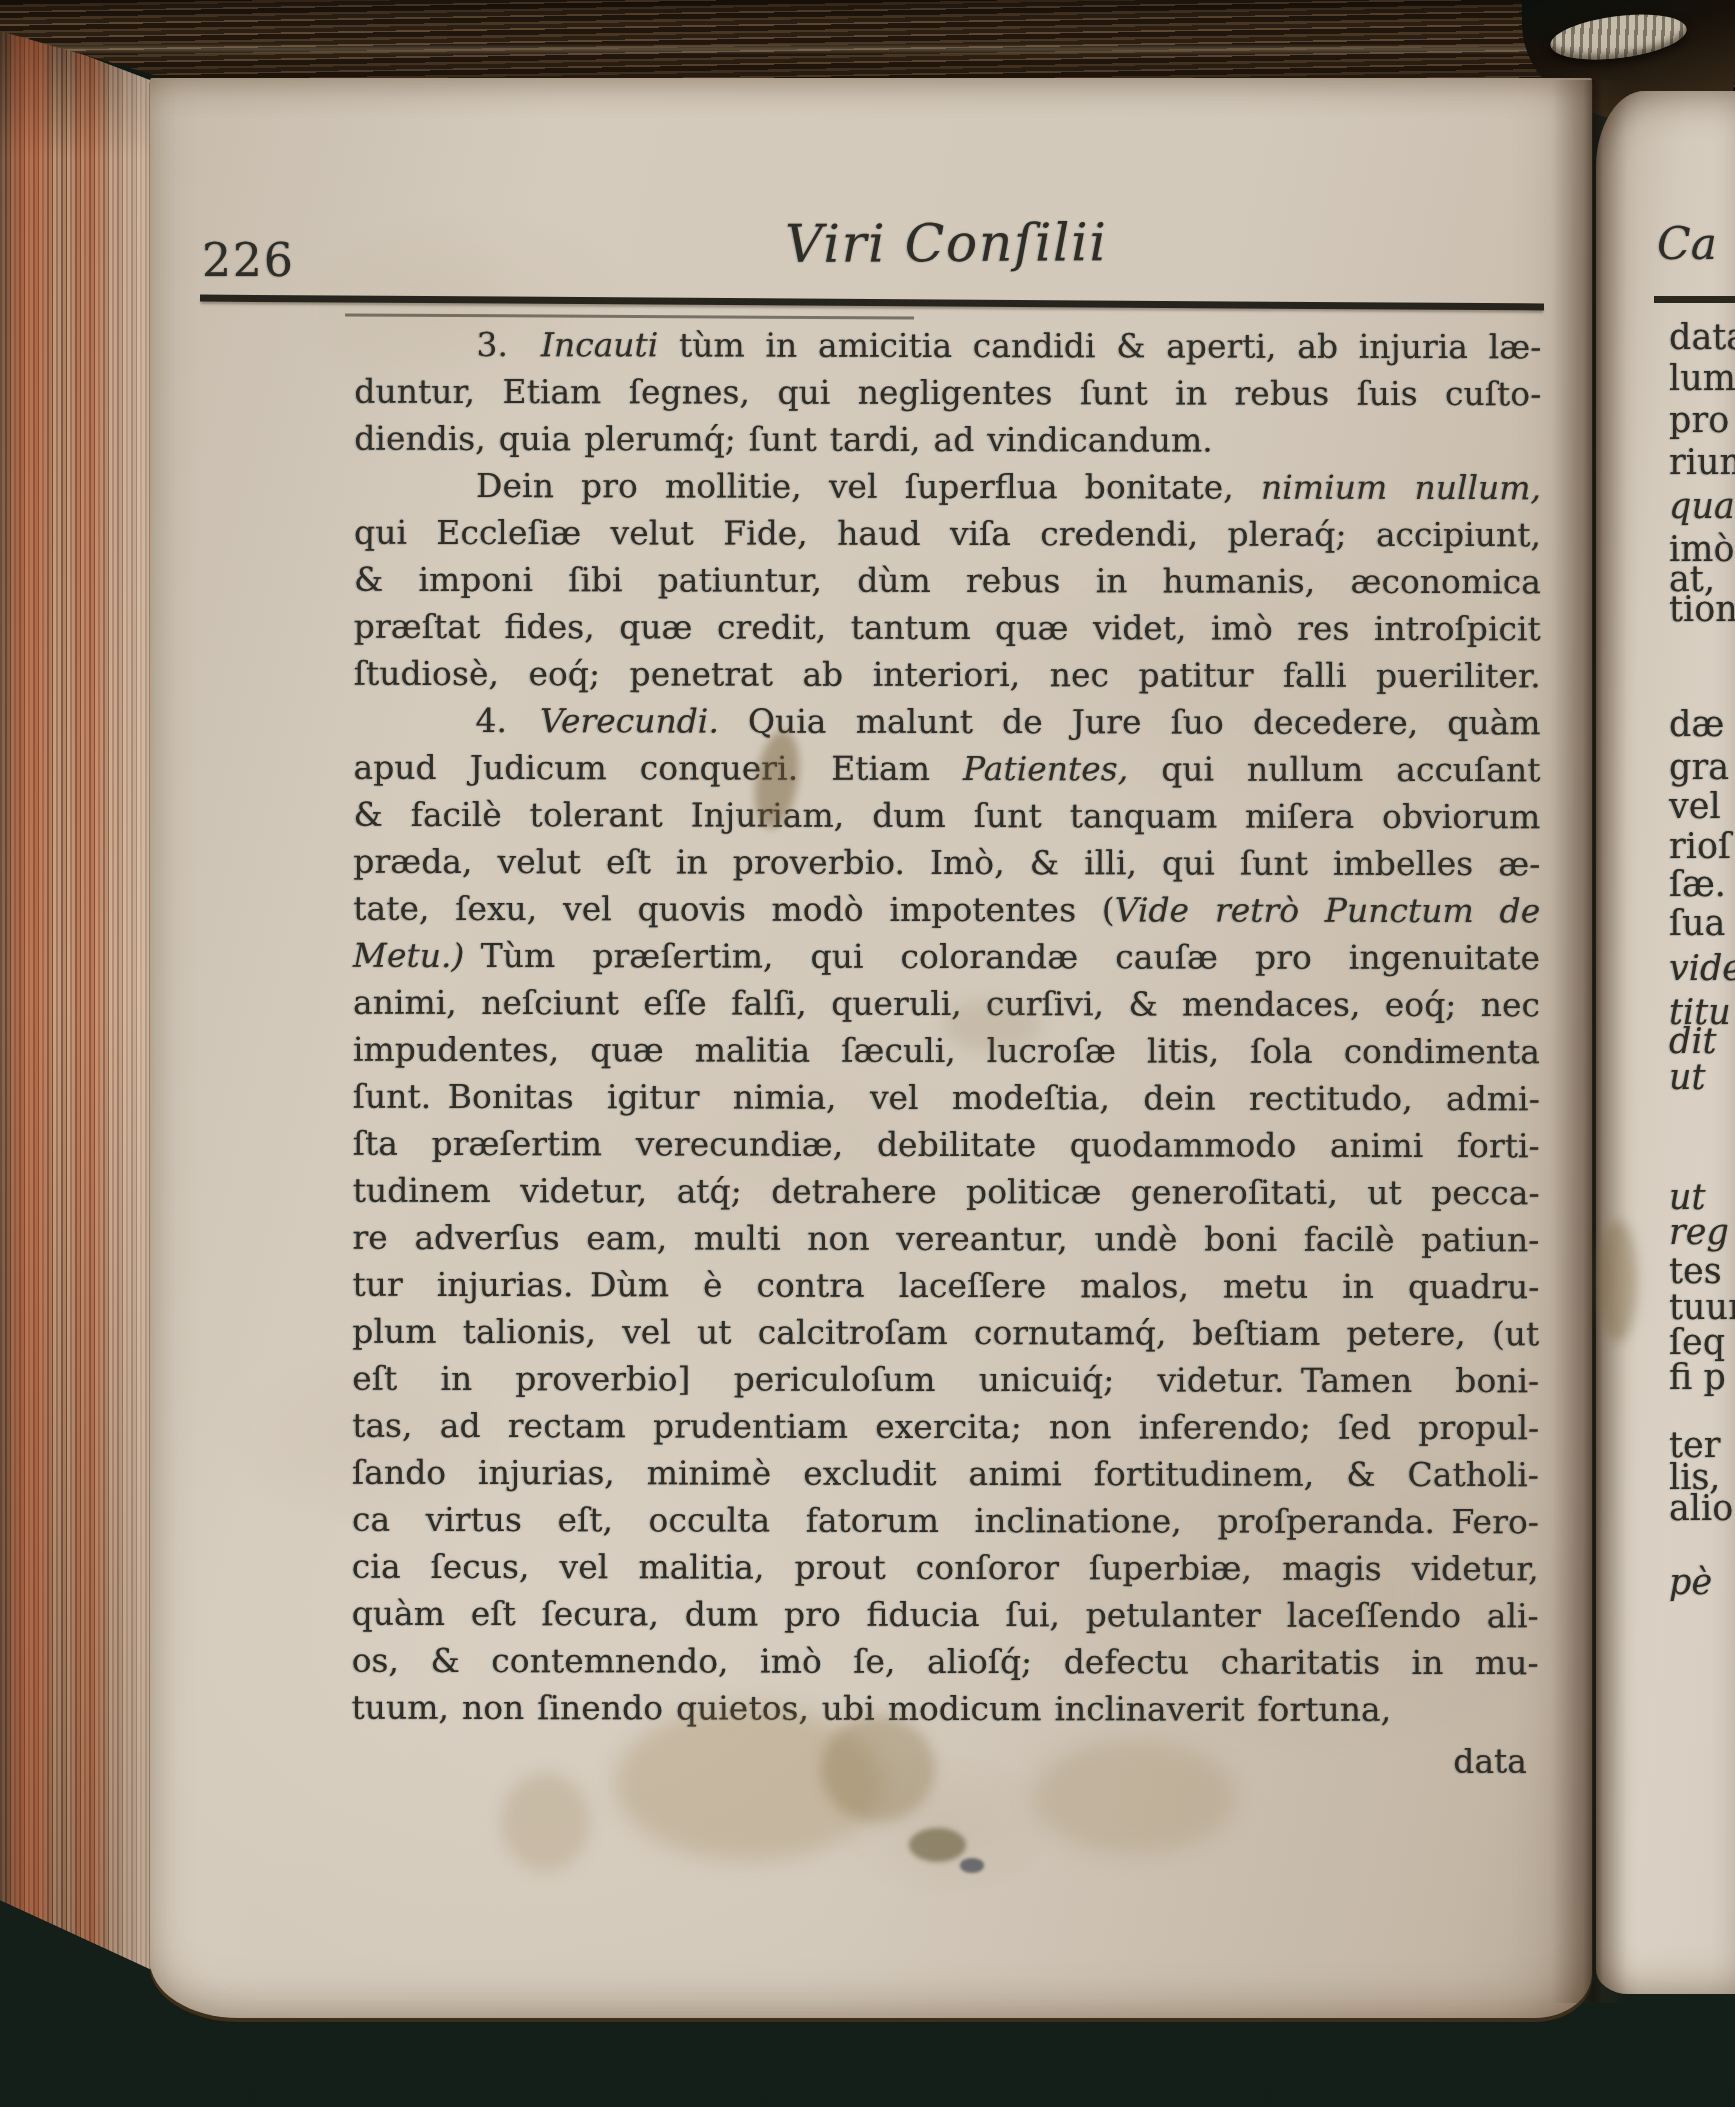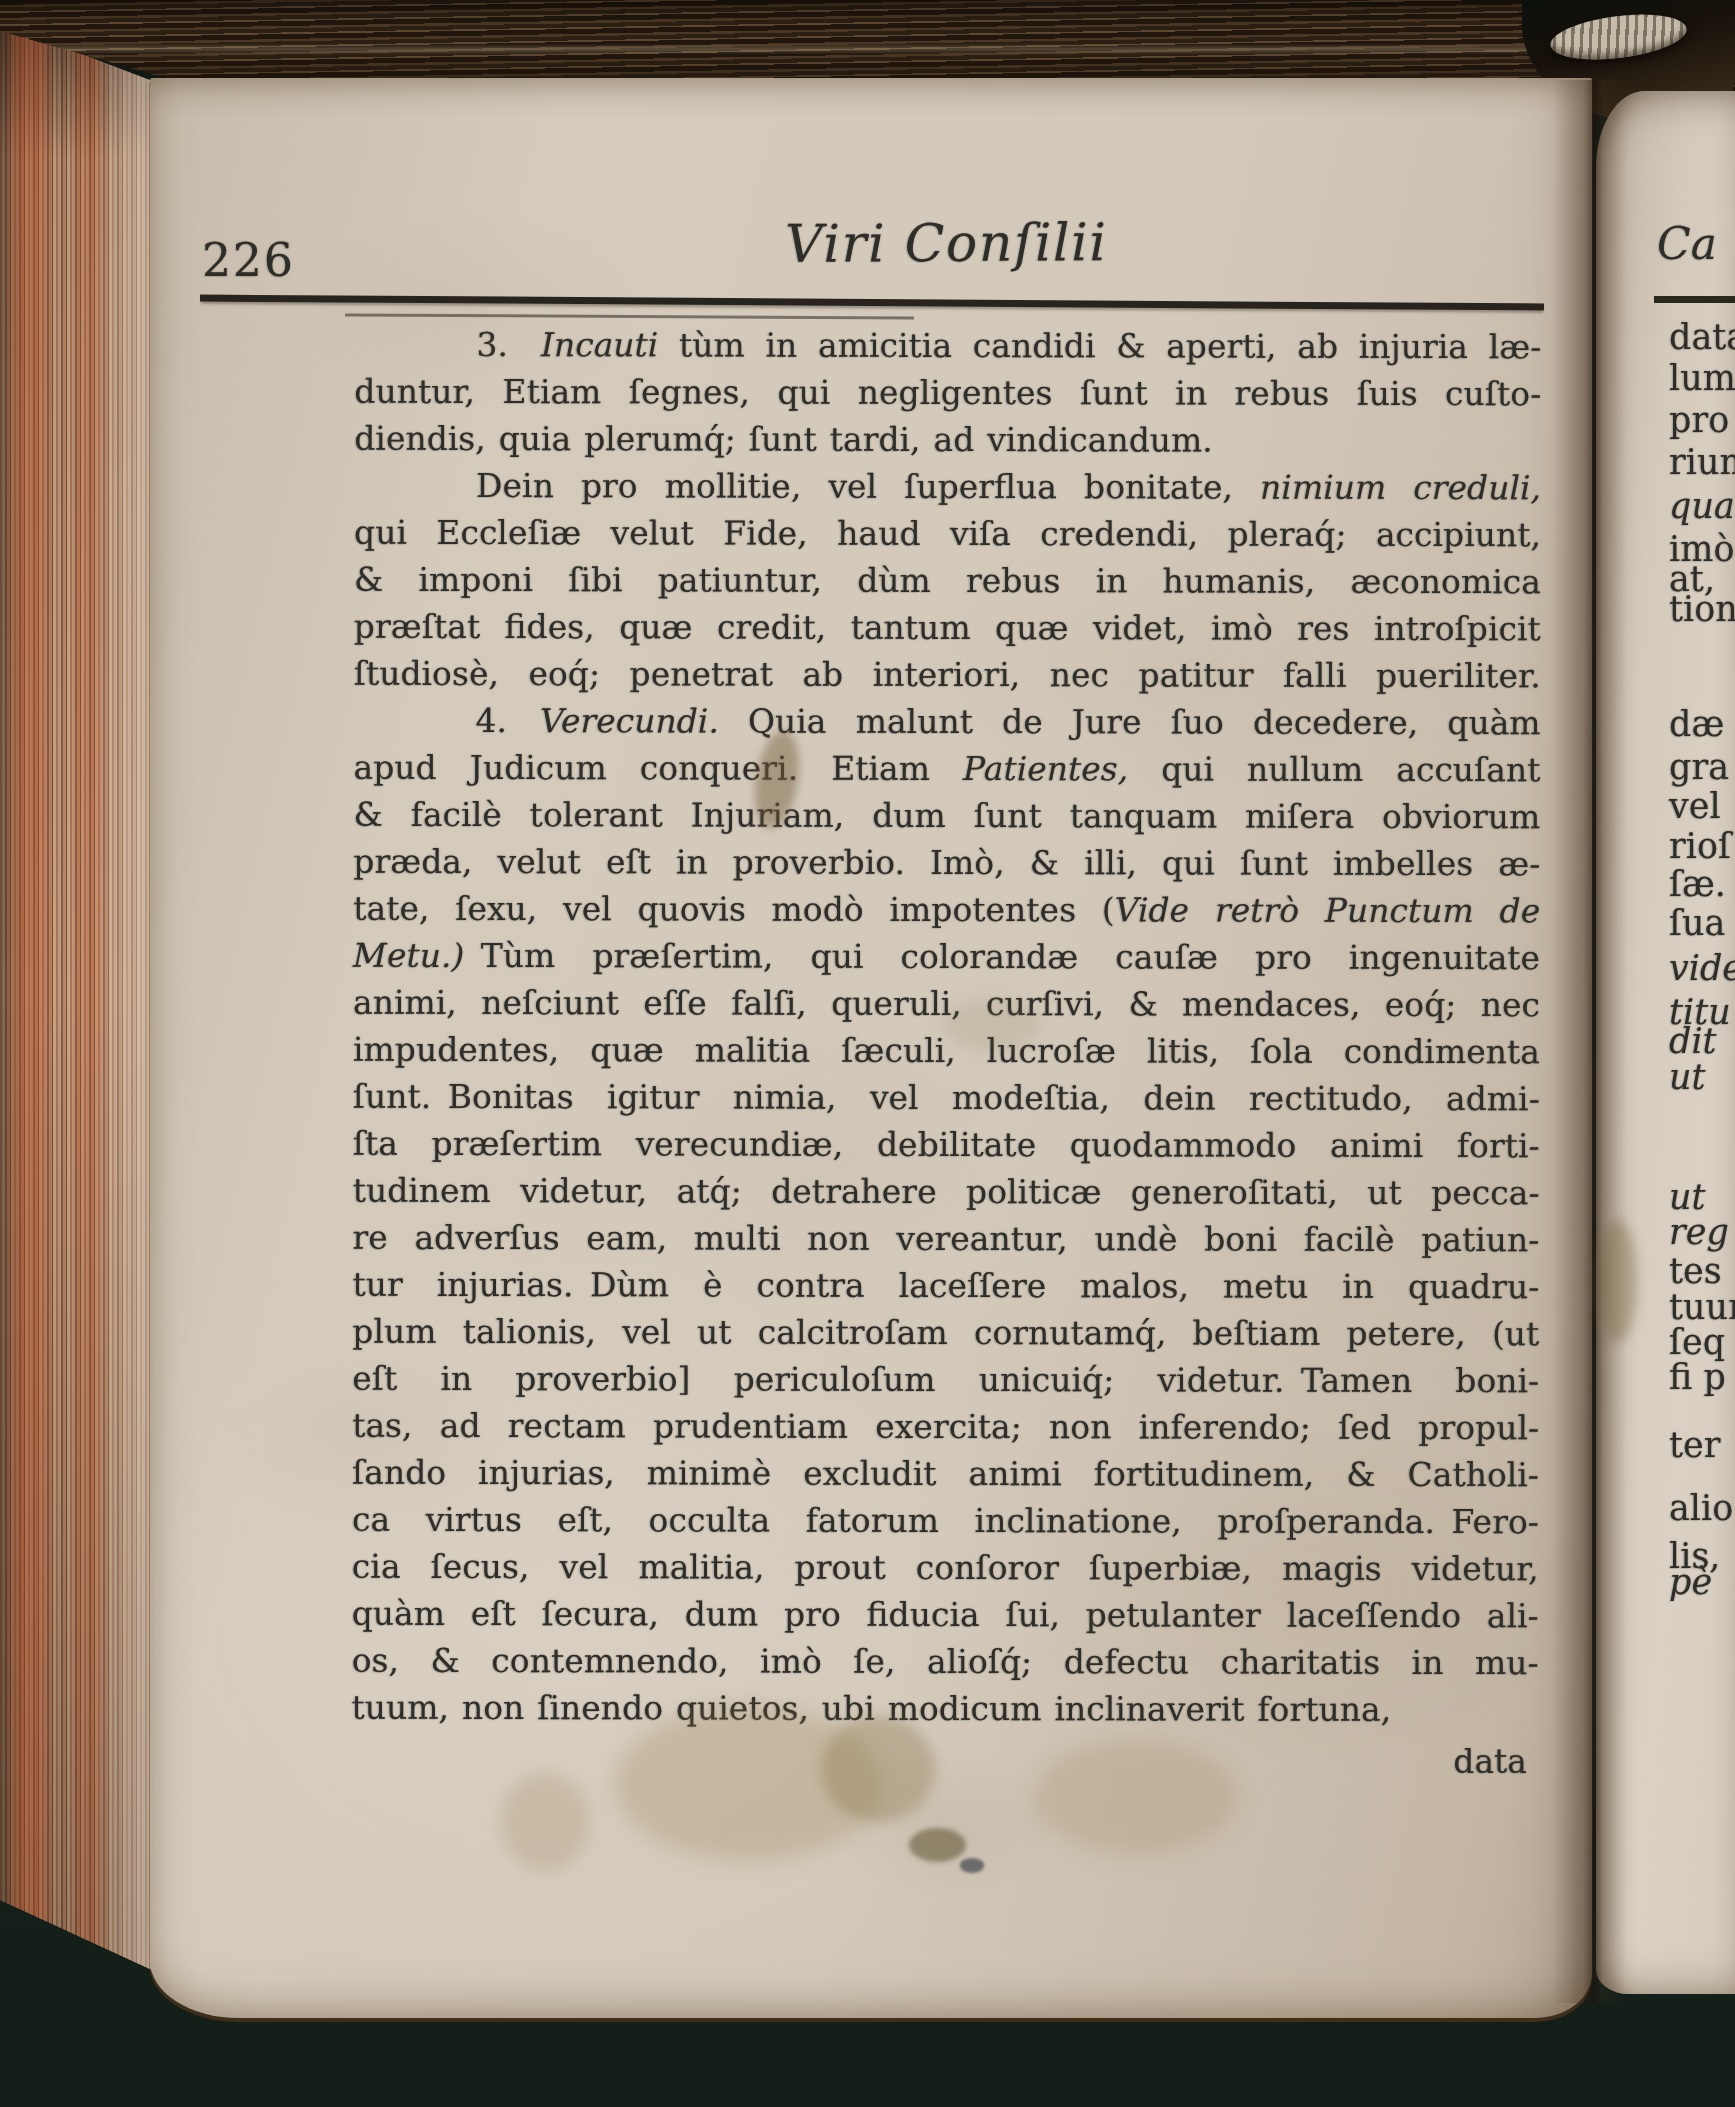--- a/index.html
+++ b/index.html
@@ -120,21 +120,21 @@
 
     <div class="page-number ink">226</div>
     <div class="running-title ink">Viri Conſilii</div>
     <div class="rule-main"></div>
     <div class="rule-sub"></div>
 
     <div class="body-text ink">
         <div class="bl j ind"><span>3.  </span><span class="it">Incauti</span><span> tùm in amicitia candidi &amp; aperti, ab injuria læ-</span></div>
         <div class="bl j"><span>duntur, Etiam ſegnes, qui negligentes ſunt in rebus ſuis cuſto-</span></div>
         <div class="bl"><span>diendis, quia plerumq́; ſunt tardi, ad vindicandum.</span></div>
-        <div class="bl j ind"><span>Dein pro mollitie, vel ſuperflua bonitate, </span><span class="it">nimium creduli,</span></div>
+        <div class="bl j ind"><span>Dein pro mollitie, vel ſuperflua bonitate, </span><span class="it">nimium nullum,</span></div>
         <div class="bl j"><span>qui Eccleſiæ velut Fide, haud viſa credendi, pleraq́; accipiunt,</span></div>
         <div class="bl j"><span>&amp; imponi ſibi patiuntur, dùm rebus in humanis, æconomica</span></div>
         <div class="bl j"><span>præſtat fides, quæ credit, tantum quæ videt, imò res introſpicit</span></div>
         <div class="bl j"><span>ſtudiosè, eoq́; penetrat ab interiori, nec patitur falli pueriliter.</span></div>
         <div class="bl j ind"><span>4.  </span><span class="it">Verecundi.</span><span> Quia malunt de Jure ſuo decedere, quàm</span></div>
         <div class="bl j"><span>apud Judicum conqueri. Etiam </span><span class="it">Patientes,</span><span> qui nullum accuſant</span></div>
         <div class="bl j"><span>&amp; facilè tolerant Injuriam, dum ſunt tanquam miſera obviorum</span></div>
         <div class="bl j"><span>præda, velut eſt in proverbio. Imò, &amp; illi, qui ſunt imbelles æ-</span></div>
         <div class="bl j"><span>tate, ſexu, vel quovis modò impotentes (</span><span class="it">Vide retrò Punctum de</span></div>
         <div class="bl j"><span class="it">Metu.)</span><span> Tùm præſertim, qui colorandæ cauſæ pro ingenuitate</span></div>
@@ -184,21 +184,21 @@
       <div class="frag ink it" style="top: 992px;">titu</div>
       <div class="frag ink it" style="top: 1021px;">dit</div>
       <div class="frag ink it" style="top: 1057px;">ut</div>
       <div class="frag ink it" style="top: 1177px;">ut</div>
       <div class="frag ink it" style="top: 1212px;">reg</div>
       <div class="frag ink" style="top: 1251px;">tes</div>
       <div class="frag ink" style="top: 1287px;">tuum</div>
       <div class="frag ink" style="top: 1322px;">ſeq</div>
       <div class="frag ink" style="top: 1357px;">fi p</div>
       <div class="frag ink" style="top: 1425px;">ter</div>
-      <div class="frag ink" style="top: 1536px; text-align: right;">lis,</div>
+      <div class="frag ink" style="top: 1457px; text-align: right;">lis,</div>
       <div class="frag ink" style="top: 1488px; text-align: right;">alio</div>
       <div class="frag ink it" style="top: 1562px;">pè</div>
     </div>
 
   <div class="stain s1"></div>
   <div class="stain s2"></div>
   <div class="stain s3"></div>
   <div class="stain s4"></div>
   <div class="stain s5"></div>
   <div class="stain s6"></div>

